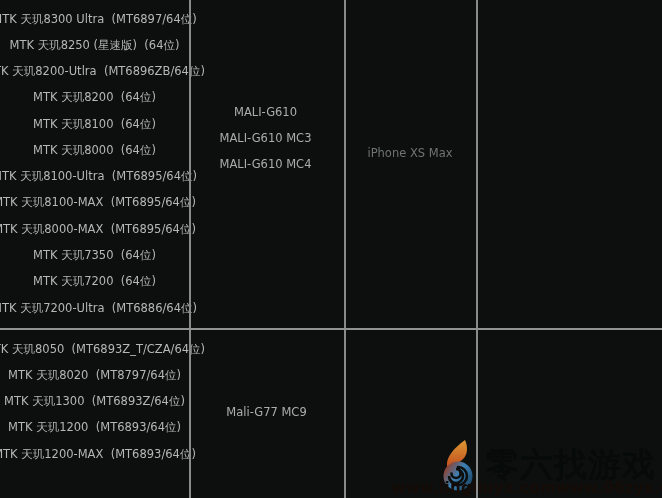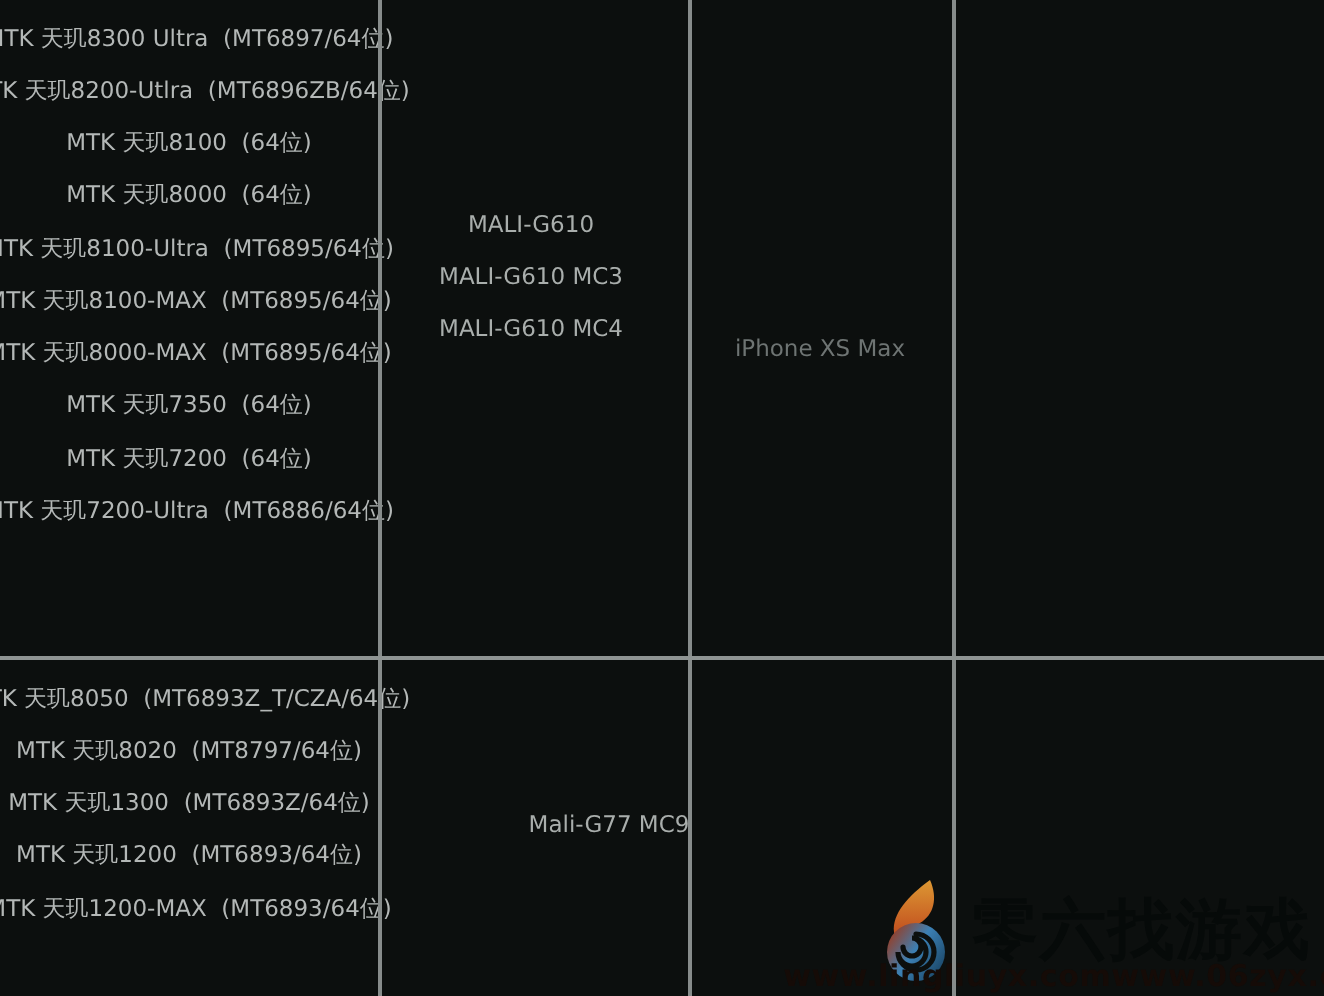--- a/index.html
+++ b/index.html
@@ -16,23 +16,23 @@
   
   .cell { position:absolute; z-index:1; }
   .row  { height:26.28px; display:flex; align-items:center; justify-content:center;
           white-space:pre; font-size:11.5px; }
   .chip   { color:#b4b8b7; }
   .gpu    { color:#a9aeac; }
   .device { color:#6e7473; }
 
   .chips1  { left:0;     top:6px;     width:189px; }
   .gpus1   { left:189px; top:98.7px;  width:153px; }
-  .device1 { left:344px; top:161px; width:132px; }
+  .device1 { left:344px; top:140px; width:132px; }
   .chips2  { left:0;     top:336px;   width:189px; }
-  .gpu2    { left:189px; top:398.8px; width:155px;padding-left:38px; }
+  .gpu2    { left:189px; top:398.8px; width:155px; }
 
   
   .logo  { position:absolute; left:434px; top:439px; width:47px; height:54px; z-index:2; }
   .brand { position:absolute; left:486px; top:443px; z-index:2; white-space:nowrap;
            font-size:33px; font-weight:bold; letter-spacing:1px; color:#060a09; }
   .urls  { position:absolute; left:429px; top:479px; width:229px; z-index:2;
            display:flex; justify-content:center;
            font-size:15px; font-weight:bold; letter-spacing:0.3px; color:#150b07; }
 </style>
 </head>
@@ -40,21 +40,23 @@
 
 <div class="stage">
 
   <div class="vline v1"></div>
   <div class="vline v2"></div>
   <div class="vline v3"></div>
   <div class="hline"></div>
 
   <div class="cell chips1">
       <div class="row chip">MTK 天玑8300 Ultra  (MT6897/64位)</div>
+      <div class="row chip">MTK 天玑8250 (星速版)  (64位)</div>
       <div class="row chip">MTK 天玑8200-Utlra  (MT6896ZB/64位)</div>
+      <div class="row chip">MTK 天玑8200  (64位)</div>
       <div class="row chip">MTK 天玑8100  (64位)</div>
       <div class="row chip">MTK 天玑8000  (64位)</div>
       <div class="row chip">MTK 天玑8100-Ultra  (MT6895/64位)</div>
       <div class="row chip">MTK 天玑8100-MAX  (MT6895/64位)</div>
       <div class="row chip">MTK 天玑8000-MAX  (MT6895/64位)</div>
       <div class="row chip">MTK 天玑7350  (64位)</div>
       <div class="row chip">MTK 天玑7200  (64位)</div>
       <div class="row chip">MTK 天玑7200-Ultra  (MT6886/64位)</div>
     </div>
 

